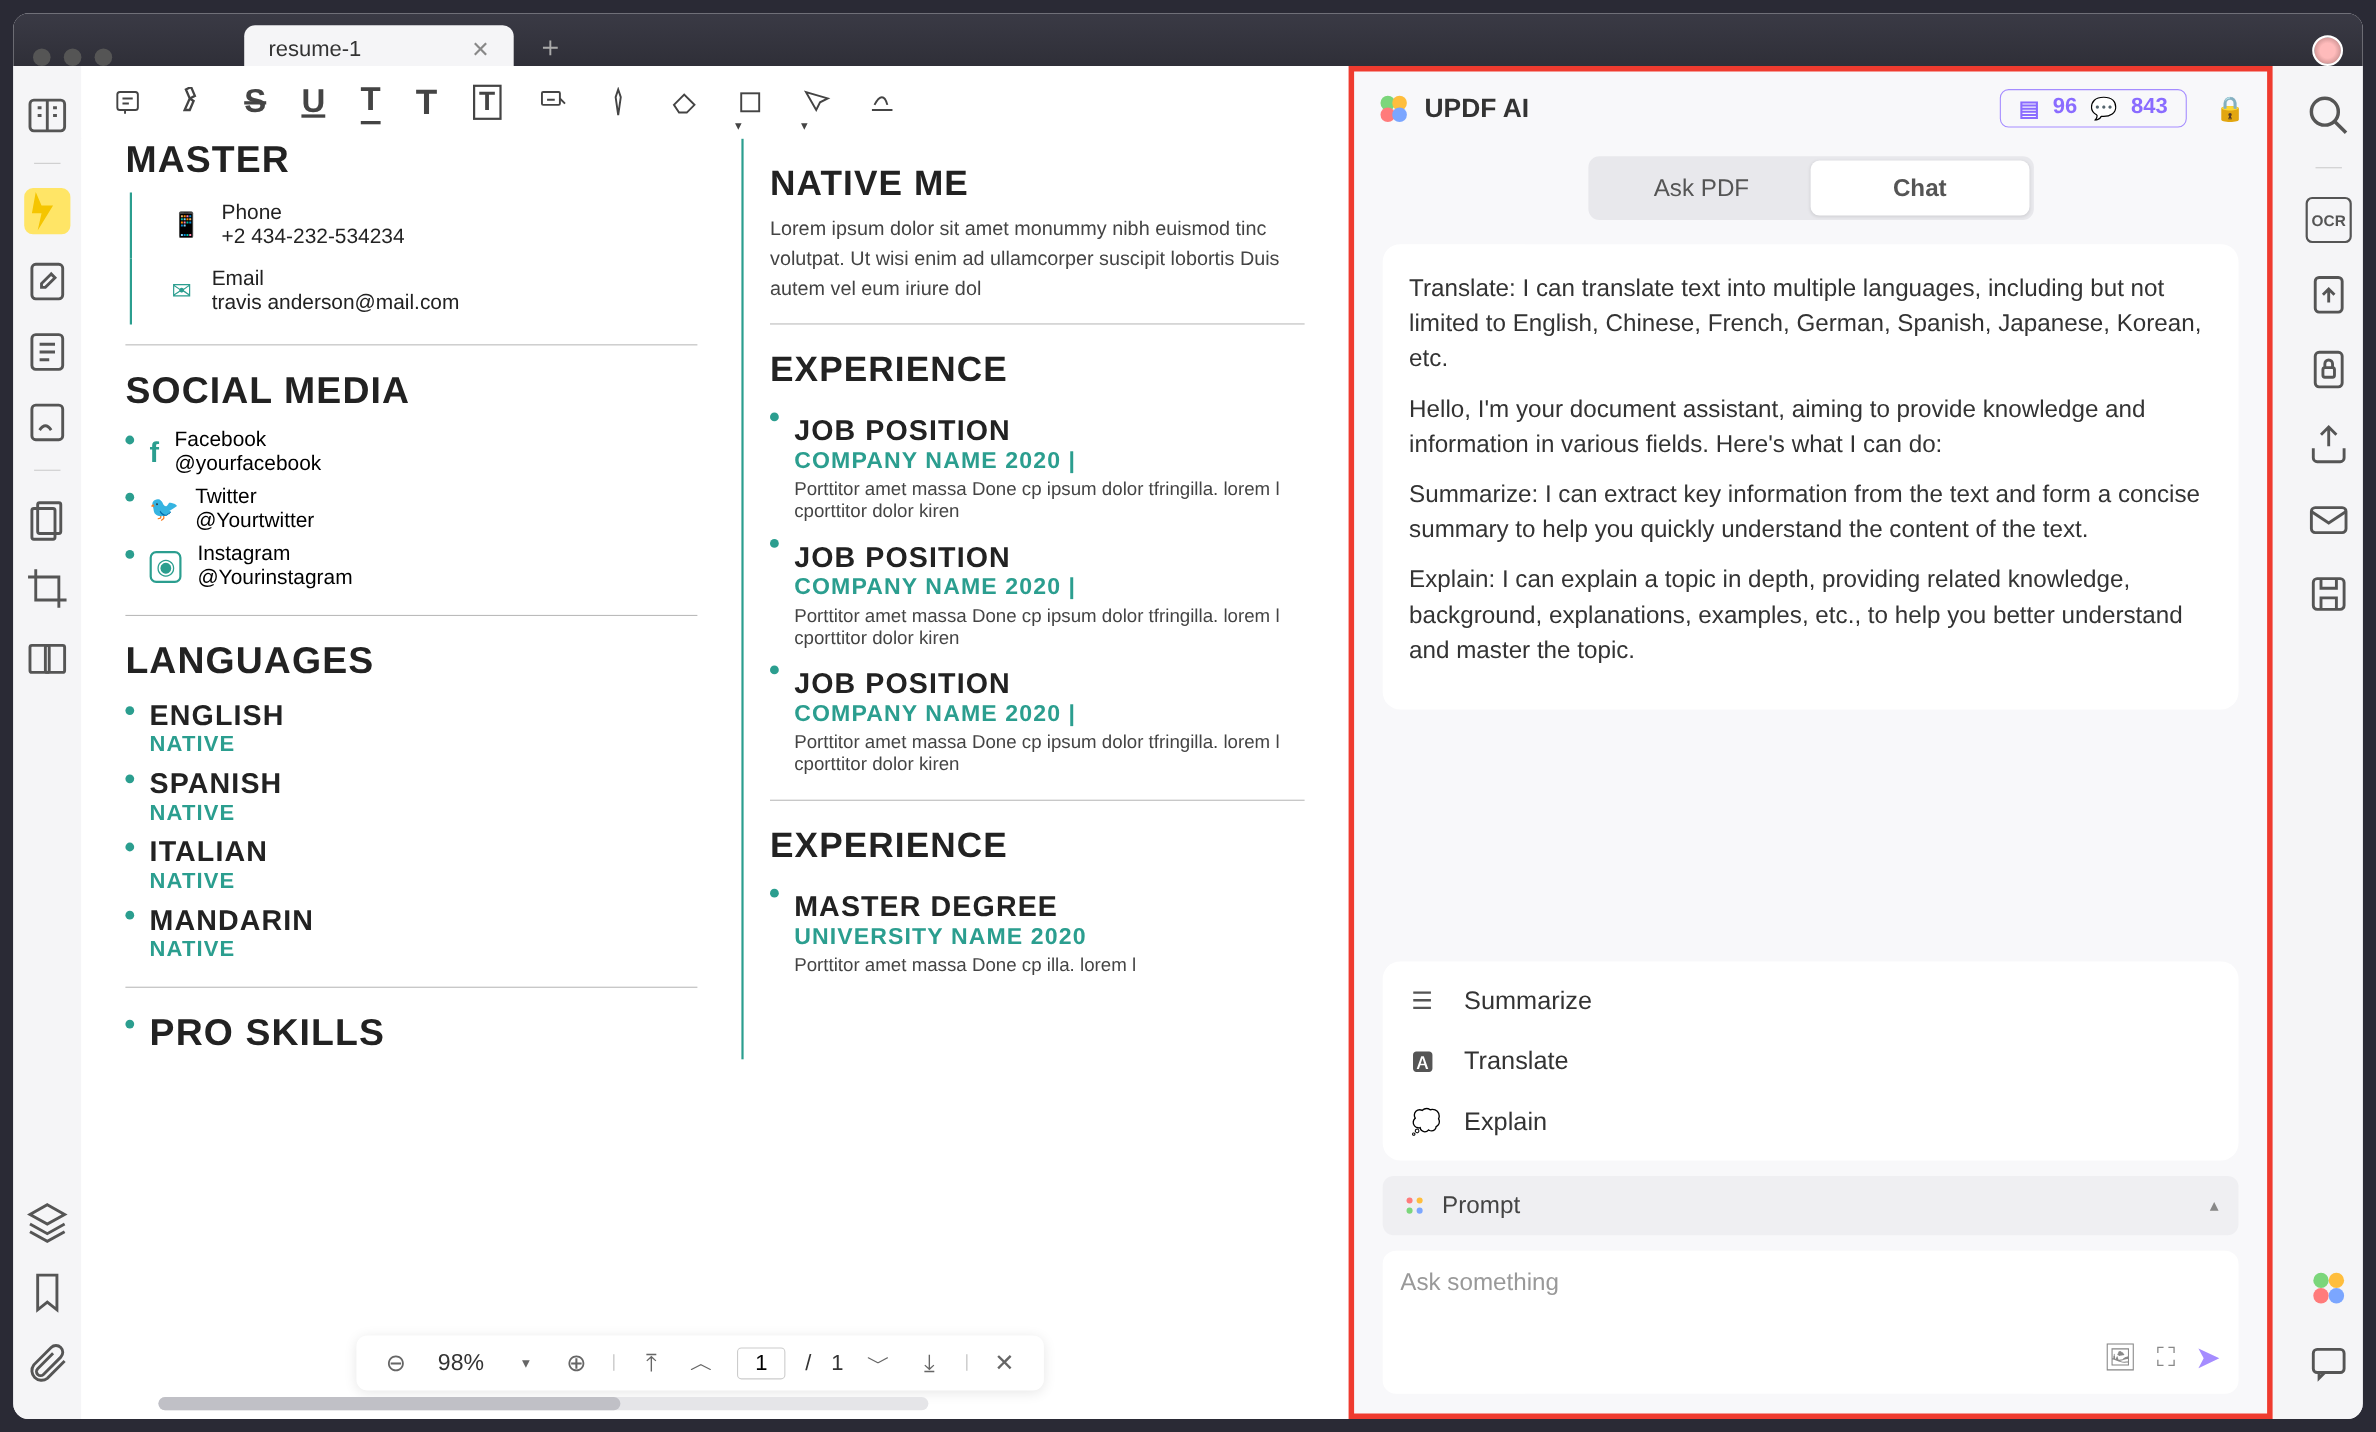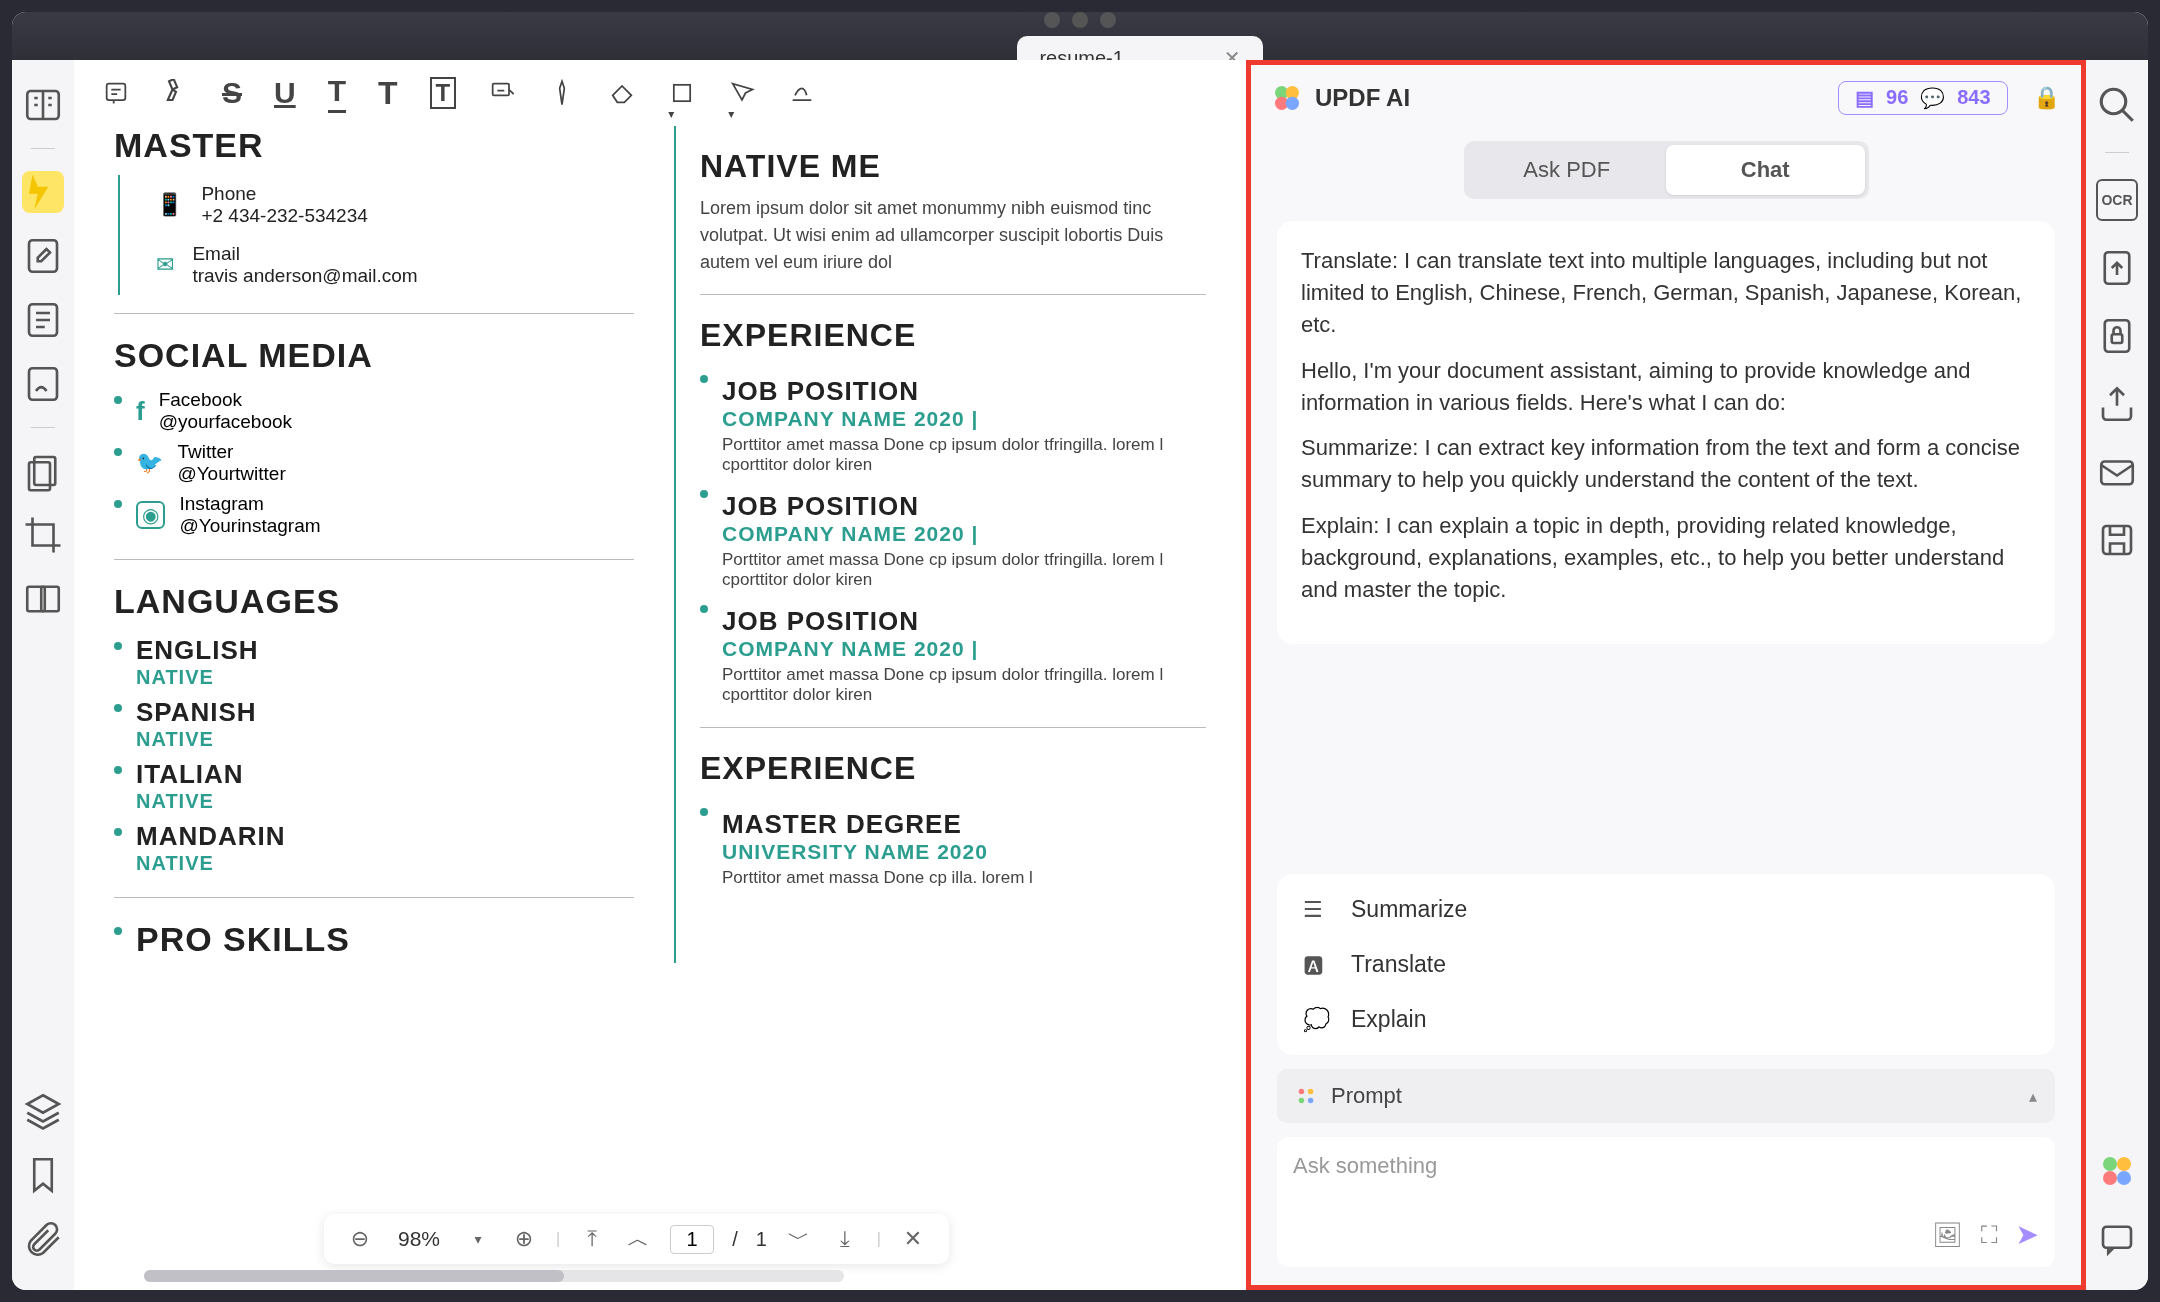--- a/index.html
+++ b/index.html
@@ -1,20 +1,20 @@
 <!DOCTYPE html>
 <html><head>
 <meta charset="utf-8">
 <style>
 * { margin: 0; padding: 0; box-sizing: border-box; font-family: -apple-system, BlinkMacSystemFont, 'Segoe UI', sans-serif; }
 body { background: #2a2a35; width: 2160px; height: 1302px; overflow: hidden; }
 
 .window { position: absolute; top: 12px; left: 12px; right: 12px; bottom: 12px; background: #f5f5f7; border-radius: 14px; overflow: hidden; }
 
-.titlebar { height: 48px; background: linear-gradient(#3a3a45, #2f2f38); display: flex; align-items: center; padding: 0 18px; flex-direction: column; }
+.titlebar { height: 48px; background: linear-gradient(#3a3a45, #2f2f38); display: flex; align-items: flex-end; padding: 0 18px; }
 .traffic { display: flex; gap: 12px; }
 .traffic span { width: 16px; height: 16px; border-radius: 50%; background: #555; }
 .tab { margin-left: 120px; background: #f5f5f7; border-radius: 10px 10px 0 0; padding: 10px 22px; display: flex; gap: 100px; align-items: center; color: #333; font-size: 20px; position: relative; top: 8px; }
 .tab-close { color: #888; cursor: pointer; }
 .tab-add { color: #aaa; font-size: 26px; margin-left: 20px; cursor: pointer; }
 .avatar { margin-left: auto; width: 28px; height: 28px; border-radius: 50%; background: radial-gradient(circle, #fbb 40%, #a77 100%); border: 2px solid #fff; }
 
 .workspace { position: absolute; top: 48px; left: 0; right: 0; bottom: 0; display: flex; }
 
 .left-rail { width: 62px; background: #f5f5f7; display: flex; flex-direction: column; align-items: center; padding-top: 24px; gap: 22px; }
@@ -84,21 +84,21 @@
 .prompt-row .lbl { font-size: 22px; color: #444; }
 .prompt-row .chev { margin-left: auto; color: #888; }
 
 .ai-input { margin: 8px 26px 18px; background: #fff; border-radius: 12px; padding: 16px; min-height: 130px; display:flex; flex-direction:row;}
 .ai-input textarea { border: none; resize: none; width: 100%; font-size: 22px; color: #333; outline: none; }
 .ai-input textarea::placeholder { color: #999; }
 .ai-input .row { margin-top:auto; display:flex; gap:18px; justify-content:flex-end; align-items:center;}
 .ai-input .row .ic { font-size:24px; color:#888; cursor:pointer;}
 .send { color: #a58cff !important; font-size: 28px !important; }
 
-.right-rail { width: 62px; background: #f5f5f7; display: flex; flex-direction: column; align-items: center; padding-top: 24px; gap: 26px; }
+.right-rail { width: 62px; background: #f5f5f7; display: flex; flex-direction: column; align-items: center; padding-top: 24px; gap: 26px; margin-left: 20px; }
 .right-rail .bottom { margin-top:auto; padding-bottom:30px; display:flex; flex-direction:column; gap:26px; align-items:center;}
 
 .hscroll { position: absolute; bottom: 8px; left: 70px; width: 700px; height: 12px; background: #e5e5e8; border-radius: 6px; }
 .hscroll .thumb { width: 60%; height: 100%; background: #c0c0c6; border-radius: 6px; }
 
 svg { display: block; }
 </style>
 </head>
 <body>
 

